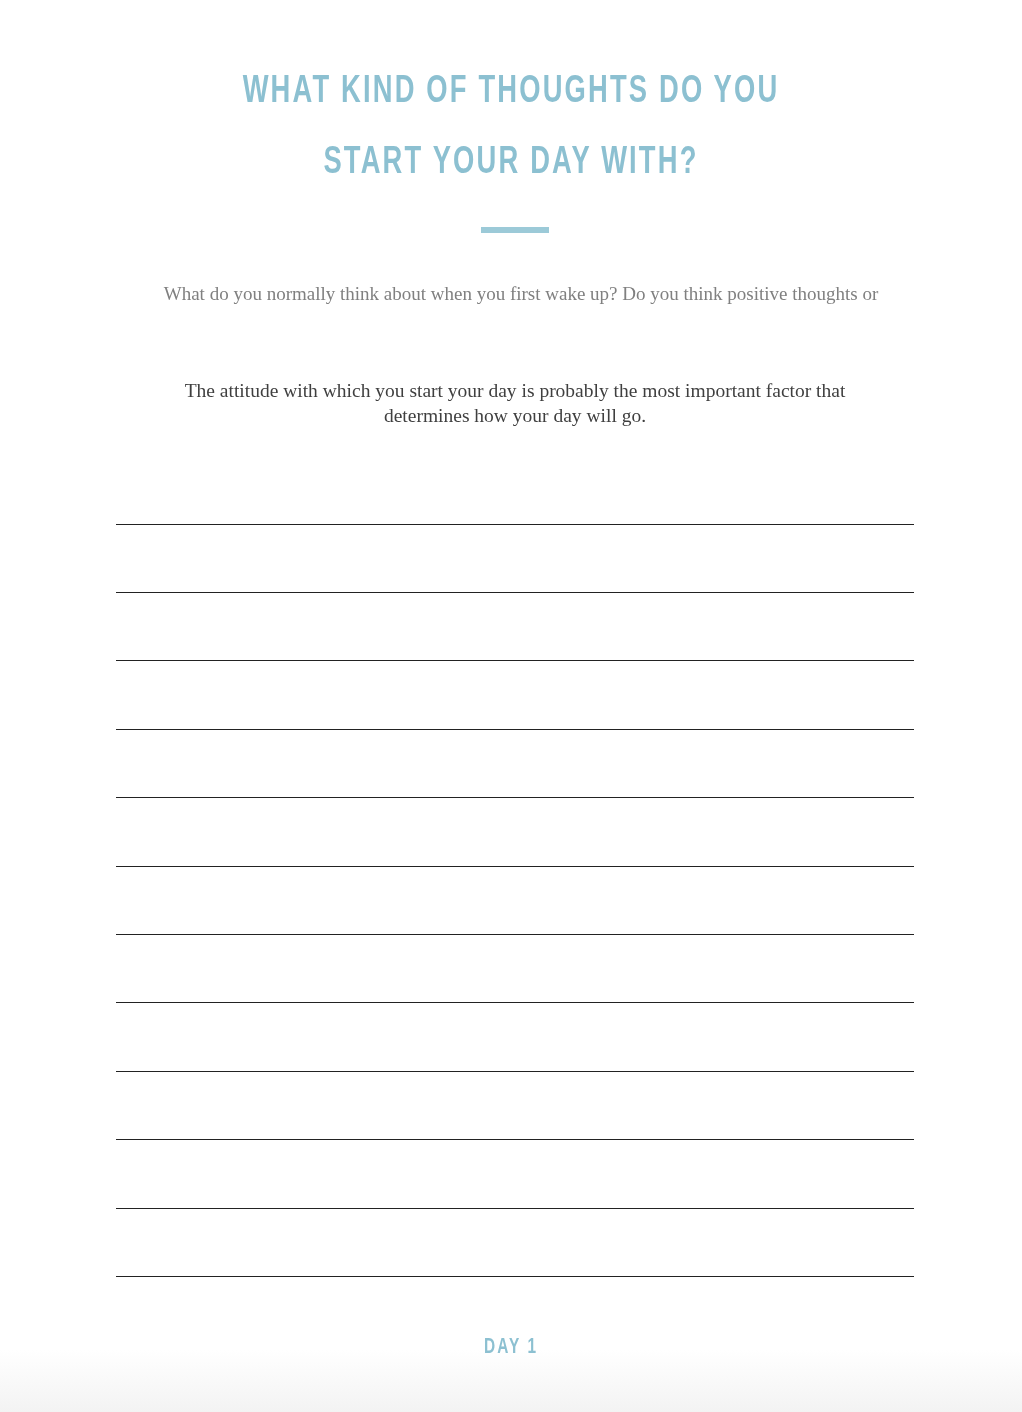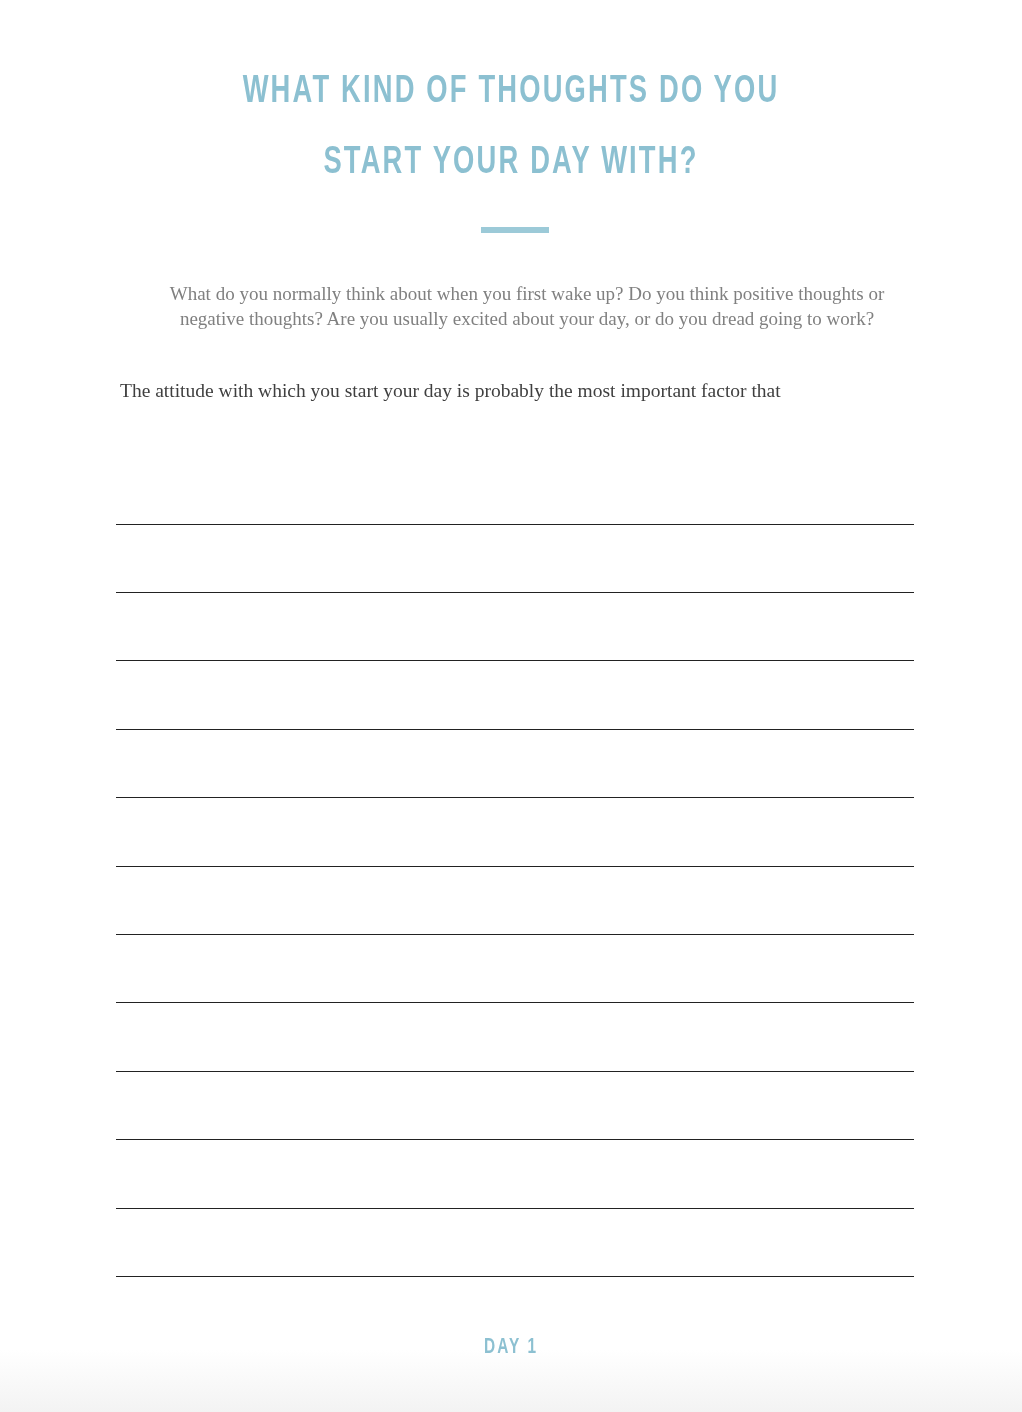--- a/index.html
+++ b/index.html
@@ -14,27 +14,27 @@
     font-weight: bold; font-size: 38px; letter-spacing: 3px;
     transform: scaleX(0.72); transform-origin: center;
   }
   .title.l1 { top: 68px; }
   .title.l2 { top: 139px; }
   .divider {
     position: absolute; left: 481px; top: 227px; width: 68px; height: 6px;
     background: #9ccad8;
   }
   .intro {
-    position: absolute; left: 132px; width: 790px; top: 282px;
+    position: absolute; left: 126px; width: 790px; top: 282px;
     text-align: center; color: #808080; font-size: 19px; line-height: 24.5px;
   }
   .intro span { display: block; }
   .emph {
     position: absolute; left: 120px; width: 790px; top: 379px;
-    color: #3f3f3f; font-size: 19.5px; line-height: 24.5px;
+    text-align: center; color: #3f3f3f; font-size: 19.5px; line-height: 24.5px;
   }
   .emph span { display: block; }
   .rule {
     position: absolute; left: 116px; width: 798px; height: 1px; background: #222;
   }
   .writing-area { position: absolute; left: 0; top: 0; width: 1022px; height: 1300px; }
   .footer {
     position: absolute; left: 0; width: 1022px; top: 1333px; text-align: center;
     color: #8cc0d1; font-family: "Liberation Sans", "DejaVu Sans", sans-serif;
     font-weight: bold; font-size: 22px; letter-spacing: 3px;
@@ -43,25 +43,25 @@
 </style>
 </head>
 <body>
 
 <div class="title l1">WHAT KIND OF THOUGHTS DO YOU</div>
 <div class="title l2">START YOUR DAY WITH?</div>
 <div class="divider"></div>
 
 <div class="intro">
   <span>What do you normally think about when you first wake up? Do you think positive thoughts or</span>
-  <span>negative thoughts? Are you usually excited about your day, or do you dread going to work?</span>
 </div>
 
 <div class="emph">
   <span>The attitude with which you start your day is probably the most important factor that</span>
+  <span>determines how your day will go.</span>
 </div>
 
 <div class="writing-area">
   <div class="rule" style="top:524px"></div>
   <div class="rule" style="top:592px"></div>
   <div class="rule" style="top:660px"></div>
   <div class="rule" style="top:729px"></div>
   <div class="rule" style="top:797px"></div>
   <div class="rule" style="top:866px"></div>
   <div class="rule" style="top:934px"></div>

